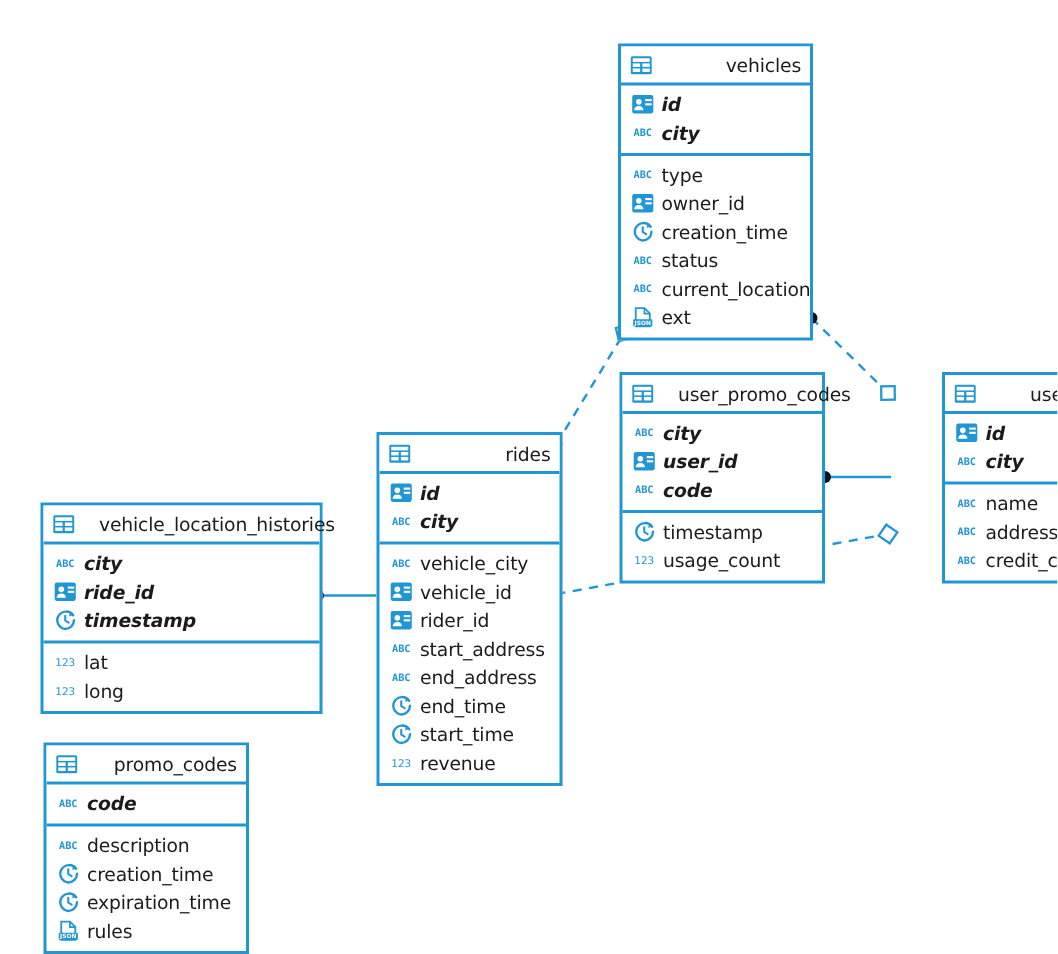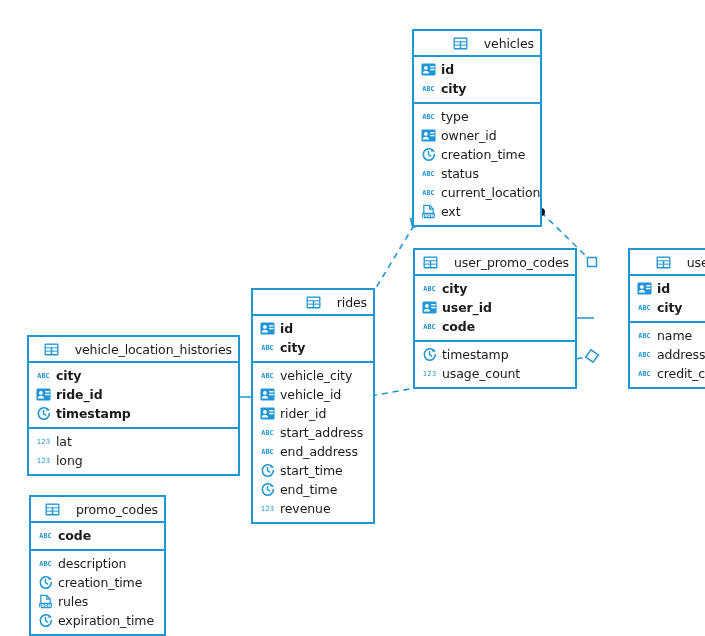--- a/index.html
+++ b/index.html
@@ -27,21 +27,21 @@
     box-sizing: border-box;
     border: 2px solid #2196d4;
     background: #ffffff;
     z-index: 5;
   }
   .tbl-header {
     box-sizing: border-box;
     height: 26px;
     display: flex;
     align-items: center;
-    justify-content: flex-end;
+    justify-content: space-between;
     gap: 16px;
     background: #ffffff;
     border-bottom: 2px solid #2196d4;
     padding: 0 6px;
   }
   .tbl-title {
     font-size: 12.5px;
     color: #1b1b1b;
     white-space: nowrap;
     letter-spacing: -0.1px;
@@ -60,20 +60,21 @@
     padding: 0 7px;
     white-space: nowrap;
   }
   .field-name {
     font-size: 12.5px;
     color: #1b1b1b;
     letter-spacing: -0.1px;
   }
   .field-row.key .field-name {
     font-weight: bold;
+    font-style: italic;
   }
   .ico {
     width: 15px;
     height: 15px;
     flex: 0 0 15px;
     display: block;
   }
   .hdr-ico {
     width: 15px;
     height: 13px;
@@ -183,21 +184,21 @@
             <svg class="ico" viewBox="0 0 16 16">
               <path d="M3 1.5h6.2L13 5.3V14.5H3z" fill="#ffffff" stroke="#2196d4" stroke-width="1.3"></path>
               <path d="M9.2 1.6v3.8H13" fill="none" stroke="#2196d4" stroke-width="1.2"></path>
               <rect x="1.2" y="9.4" width="13.6" height="5.2" rx="0.8" fill="#2196d4"></rect>
               <text x="8" y="12.3" text-anchor="middle" dominant-baseline="middle" font-family="DejaVu Sans, Liberation Sans, sans-serif" font-size="4.2" font-weight="bold" fill="#ffffff">JSON</text>
             </svg>
             <span class="field-name">ext</span>
           </div>
         </div>
       </div>
-      <div class="table-node" style="left: 413px; top: 248px; width: 164px;">
+      <div class="table-node" style="left: 413px; top: 248px; width: 137px;">
         <div class="tbl-header">
           <svg class="ico hdr-ico" viewBox="0 0 16 14">
             <rect x="0.5" y="0.5" width="15" height="13" rx="1.2" fill="#2196d4"></rect>
             <rect x="1.9" y="2.0" width="12.2" height="2.6" fill="#ffffff"></rect>
             <rect x="1.9" y="5.7" width="5.3" height="2.5" fill="#ffffff"></rect>
             <rect x="8.8" y="5.7" width="5.3" height="2.5" fill="#ffffff"></rect>
             <rect x="1.9" y="9.3" width="5.3" height="2.5" fill="#ffffff"></rect>
             <rect x="8.8" y="9.3" width="5.3" height="2.5" fill="#ffffff"></rect>
           </svg>
           <span class="tbl-title">user_promo_codes</span>
@@ -362,39 +363,39 @@
               <text x="9" y="8.6" text-anchor="middle" dominant-baseline="middle" font-family="DejaVu Sans Mono, Liberation Mono, monospace" font-size="8.2" font-weight="bold" fill="#2196d4">ABC</text>
             </svg>
             <span class="field-name">end_address</span>
           </div>
           <div class="field-row">
             <svg class="ico" viewBox="0 0 16 16">
               <path d="M13.6 4.4A6.2 6.2 0 1 0 8 14.2 6.2 6.2 0 0 0 14.2 8" fill="none" stroke="#2196d4" stroke-width="1.7" stroke-linecap="round"></path>
               <path d="M11.2 1.9l2.6 2.1-2.9 1.3z" fill="#2196d4"></path>
               <path d="M8 4.8V8.2l2.4 1.5" fill="none" stroke="#2196d4" stroke-width="1.5" stroke-linecap="round"></path>
             </svg>
+            <span class="field-name">end_time</span>
+          </div>
+          <div class="field-row">
+            <svg class="ico" viewBox="0 0 16 16">
+              <path d="M13.6 4.4A6.2 6.2 0 1 0 8 14.2 6.2 6.2 0 0 0 14.2 8" fill="none" stroke="#2196d4" stroke-width="1.7" stroke-linecap="round"></path>
+              <path d="M11.2 1.9l2.6 2.1-2.9 1.3z" fill="#2196d4"></path>
+              <path d="M8 4.8V8.2l2.4 1.5" fill="none" stroke="#2196d4" stroke-width="1.5" stroke-linecap="round"></path>
+            </svg>
             <span class="field-name">start_time</span>
           </div>
           <div class="field-row">
-            <svg class="ico" viewBox="0 0 16 16">
-              <path d="M13.6 4.4A6.2 6.2 0 1 0 8 14.2 6.2 6.2 0 0 0 14.2 8" fill="none" stroke="#2196d4" stroke-width="1.7" stroke-linecap="round"></path>
-              <path d="M11.2 1.9l2.6 2.1-2.9 1.3z" fill="#2196d4"></path>
-              <path d="M8 4.8V8.2l2.4 1.5" fill="none" stroke="#2196d4" stroke-width="1.5" stroke-linecap="round"></path>
-            </svg>
-            <span class="field-name">end_time</span>
-          </div>
-          <div class="field-row">
             <svg class="ico" viewBox="0 0 18 16">
               <text x="9" y="8.8" text-anchor="middle" dominant-baseline="middle" font-family="DejaVu Sans, Liberation Sans, sans-serif" font-size="8.4" fill="#2196d4">123</text>
             </svg>
             <span class="field-name">revenue</span>
           </div>
         </div>
       </div>
-      <div class="table-node" style="left: 27px; top: 335px; width: 213px;">
+      <div class="table-node" style="left: 27px; top: 335px; width: 188px;">
         <div class="tbl-header">
           <svg class="ico hdr-ico" viewBox="0 0 16 14">
             <rect x="0.5" y="0.5" width="15" height="13" rx="1.2" fill="#2196d4"></rect>
             <rect x="1.9" y="2.0" width="12.2" height="2.6" fill="#ffffff"></rect>
             <rect x="1.9" y="5.7" width="5.3" height="2.5" fill="#ffffff"></rect>
             <rect x="8.8" y="5.7" width="5.3" height="2.5" fill="#ffffff"></rect>
             <rect x="1.9" y="9.3" width="5.3" height="2.5" fill="#ffffff"></rect>
             <rect x="8.8" y="9.3" width="5.3" height="2.5" fill="#ffffff"></rect>
           </svg>
           <span class="tbl-title">vehicle_location_histories</span>
@@ -470,32 +471,32 @@
           <div class="field-row">
             <svg class="ico" viewBox="0 0 16 16">
               <path d="M13.6 4.4A6.2 6.2 0 1 0 8 14.2 6.2 6.2 0 0 0 14.2 8" fill="none" stroke="#2196d4" stroke-width="1.7" stroke-linecap="round"></path>
               <path d="M11.2 1.9l2.6 2.1-2.9 1.3z" fill="#2196d4"></path>
               <path d="M8 4.8V8.2l2.4 1.5" fill="none" stroke="#2196d4" stroke-width="1.5" stroke-linecap="round"></path>
             </svg>
             <span class="field-name">creation_time</span>
           </div>
           <div class="field-row">
             <svg class="ico" viewBox="0 0 16 16">
+              <path d="M13.6 4.4A6.2 6.2 0 1 0 8 14.2 6.2 6.2 0 0 0 14.2 8" fill="none" stroke="#2196d4" stroke-width="1.7" stroke-linecap="round"></path>
+              <path d="M11.2 1.9l2.6 2.1-2.9 1.3z" fill="#2196d4"></path>
+              <path d="M8 4.8V8.2l2.4 1.5" fill="none" stroke="#2196d4" stroke-width="1.5" stroke-linecap="round"></path>
+            </svg>
+            <span class="field-name">expiration_time</span>
+          </div>
+          <div class="field-row">
+            <svg class="ico" viewBox="0 0 16 16">
               <path d="M3 1.5h6.2L13 5.3V14.5H3z" fill="#ffffff" stroke="#2196d4" stroke-width="1.3"></path>
               <path d="M9.2 1.6v3.8H13" fill="none" stroke="#2196d4" stroke-width="1.2"></path>
               <rect x="1.2" y="9.4" width="13.6" height="5.2" rx="0.8" fill="#2196d4"></rect>
               <text x="8" y="12.3" text-anchor="middle" dominant-baseline="middle" font-family="DejaVu Sans, Liberation Sans, sans-serif" font-size="4.2" font-weight="bold" fill="#ffffff">JSON</text>
             </svg>
             <span class="field-name">rules</span>
-          </div>
-          <div class="field-row">
-            <svg class="ico" viewBox="0 0 16 16">
-              <path d="M13.6 4.4A6.2 6.2 0 1 0 8 14.2 6.2 6.2 0 0 0 14.2 8" fill="none" stroke="#2196d4" stroke-width="1.7" stroke-linecap="round"></path>
-              <path d="M11.2 1.9l2.6 2.1-2.9 1.3z" fill="#2196d4"></path>
-              <path d="M8 4.8V8.2l2.4 1.5" fill="none" stroke="#2196d4" stroke-width="1.5" stroke-linecap="round"></path>
-            </svg>
-            <span class="field-name">expiration_time</span>
           </div>
         </div>
       </div>
     </div>
 
 </div>
 
 </body></html>

